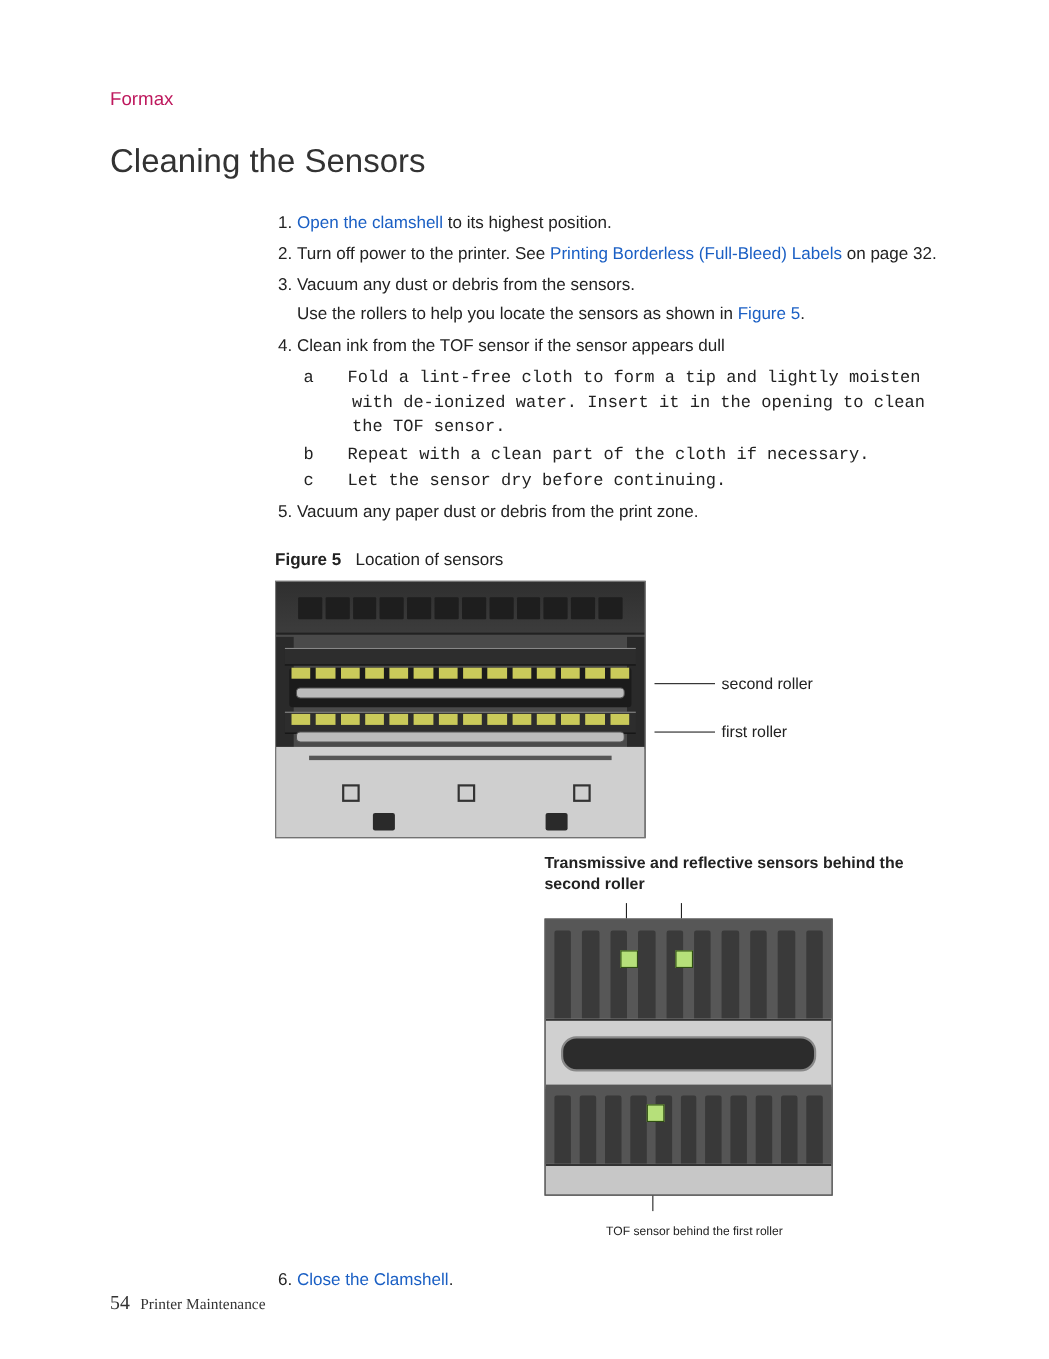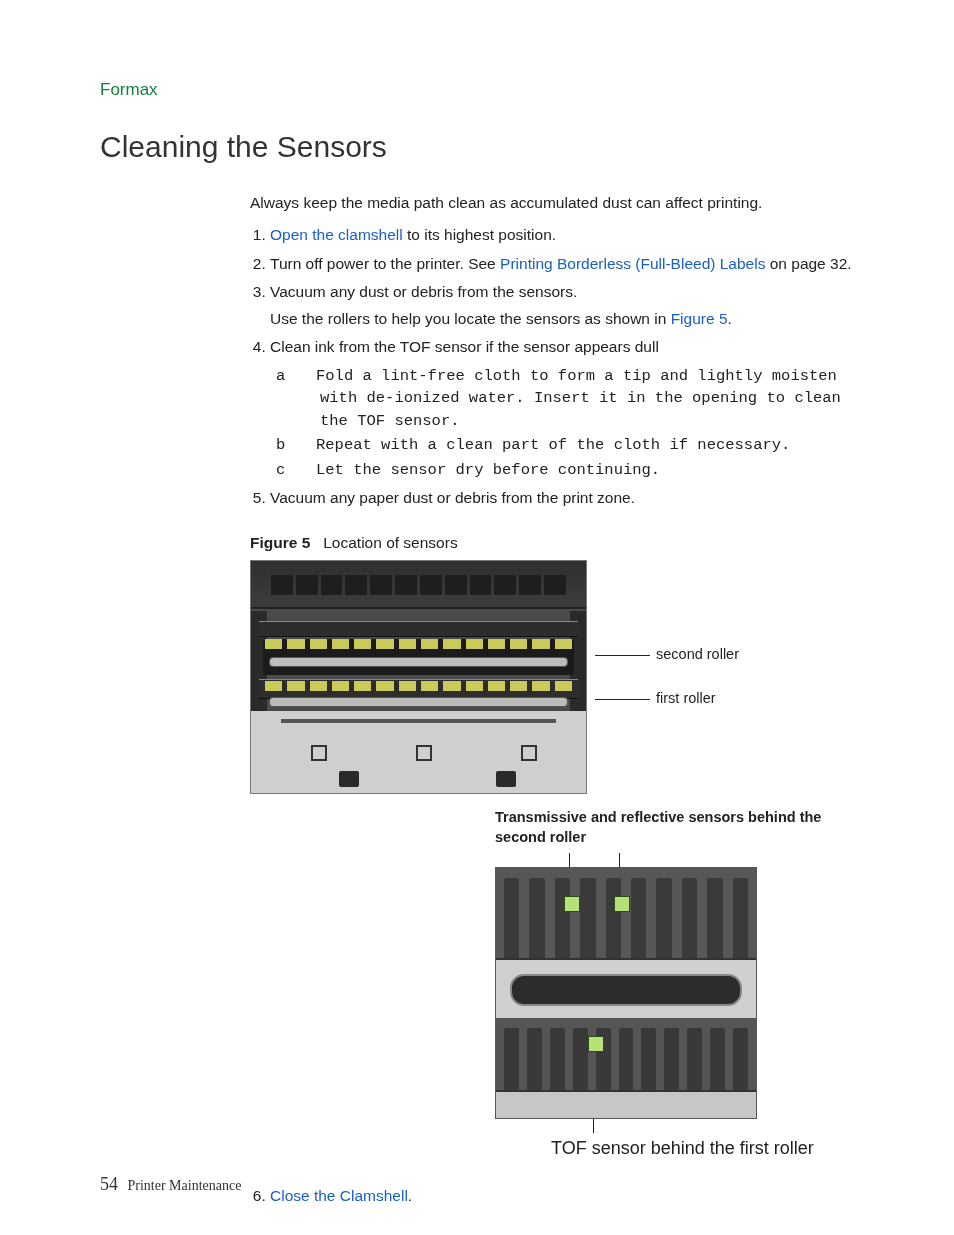--- a/index.html
+++ b/index.html
@@ -12,21 +12,21 @@
   }
   .page {
     width: 954px;
     height: 1235px;
     box-sizing: border-box;
     padding: 80px 100px 40px 100px;
     position: relative;
   }
   .brand {
     font-size: 17px;
-    color: #15803d;
+    color: #be185d;
     margin-bottom: 30px;
   }
   h1 {
     font-weight: 400;
     font-size: 30px;
     color: #333;
     margin: 0 0 28px 0;
   }
   .content {
     margin-left: 150px;
@@ -131,22 +131,22 @@
     border: 1px solid #555;
     background: #6a6a6a;
     overflow: hidden;
   }
   .fig2-bottom-leader {
     height: 14px;
     position: relative;
     width: 260px;
   }
   .fig2-bottom-caption {
-    font-size: 18px;
-    margin-top: 2px;
+    font-size: 11px;
+    margin-top: 12px;
     margin-left: 56px;
   }
 
   
   .f1-lid {
     position: absolute; left:0; right:0; top:0; height:46px;
     background: linear-gradient(#2f2f2f,#3c3c3c);
     border-bottom: 2px solid #222;
   }
   .f1-slots { position:absolute; top:14px; left:20px; right:20px; height:20px; display:flex; gap:3px;}
@@ -201,21 +201,20 @@
 <body>
 
 <div class="page">
 
   <div class="brand">Formax</div>
 
   <h1>Cleaning the Sensors</h1>
 
   <div class="content">
 
-    <p class="intro">Always keep the media path clean as accumulated dust can affect printing.</p>
 
     <ol class="steps">
       <li>
         <a class="cross">Open the clamshell</a><span> to its highest position.</span>
       </li>
       <li>
         <span>Turn off power to the printer. See </span><a class="cross">Printing Borderless (Full-Bleed) Labels</a><span> on page 32.</span>
       </li>
       <li>
         <span>Vacuum any dust or debris from the sensors.</span>

